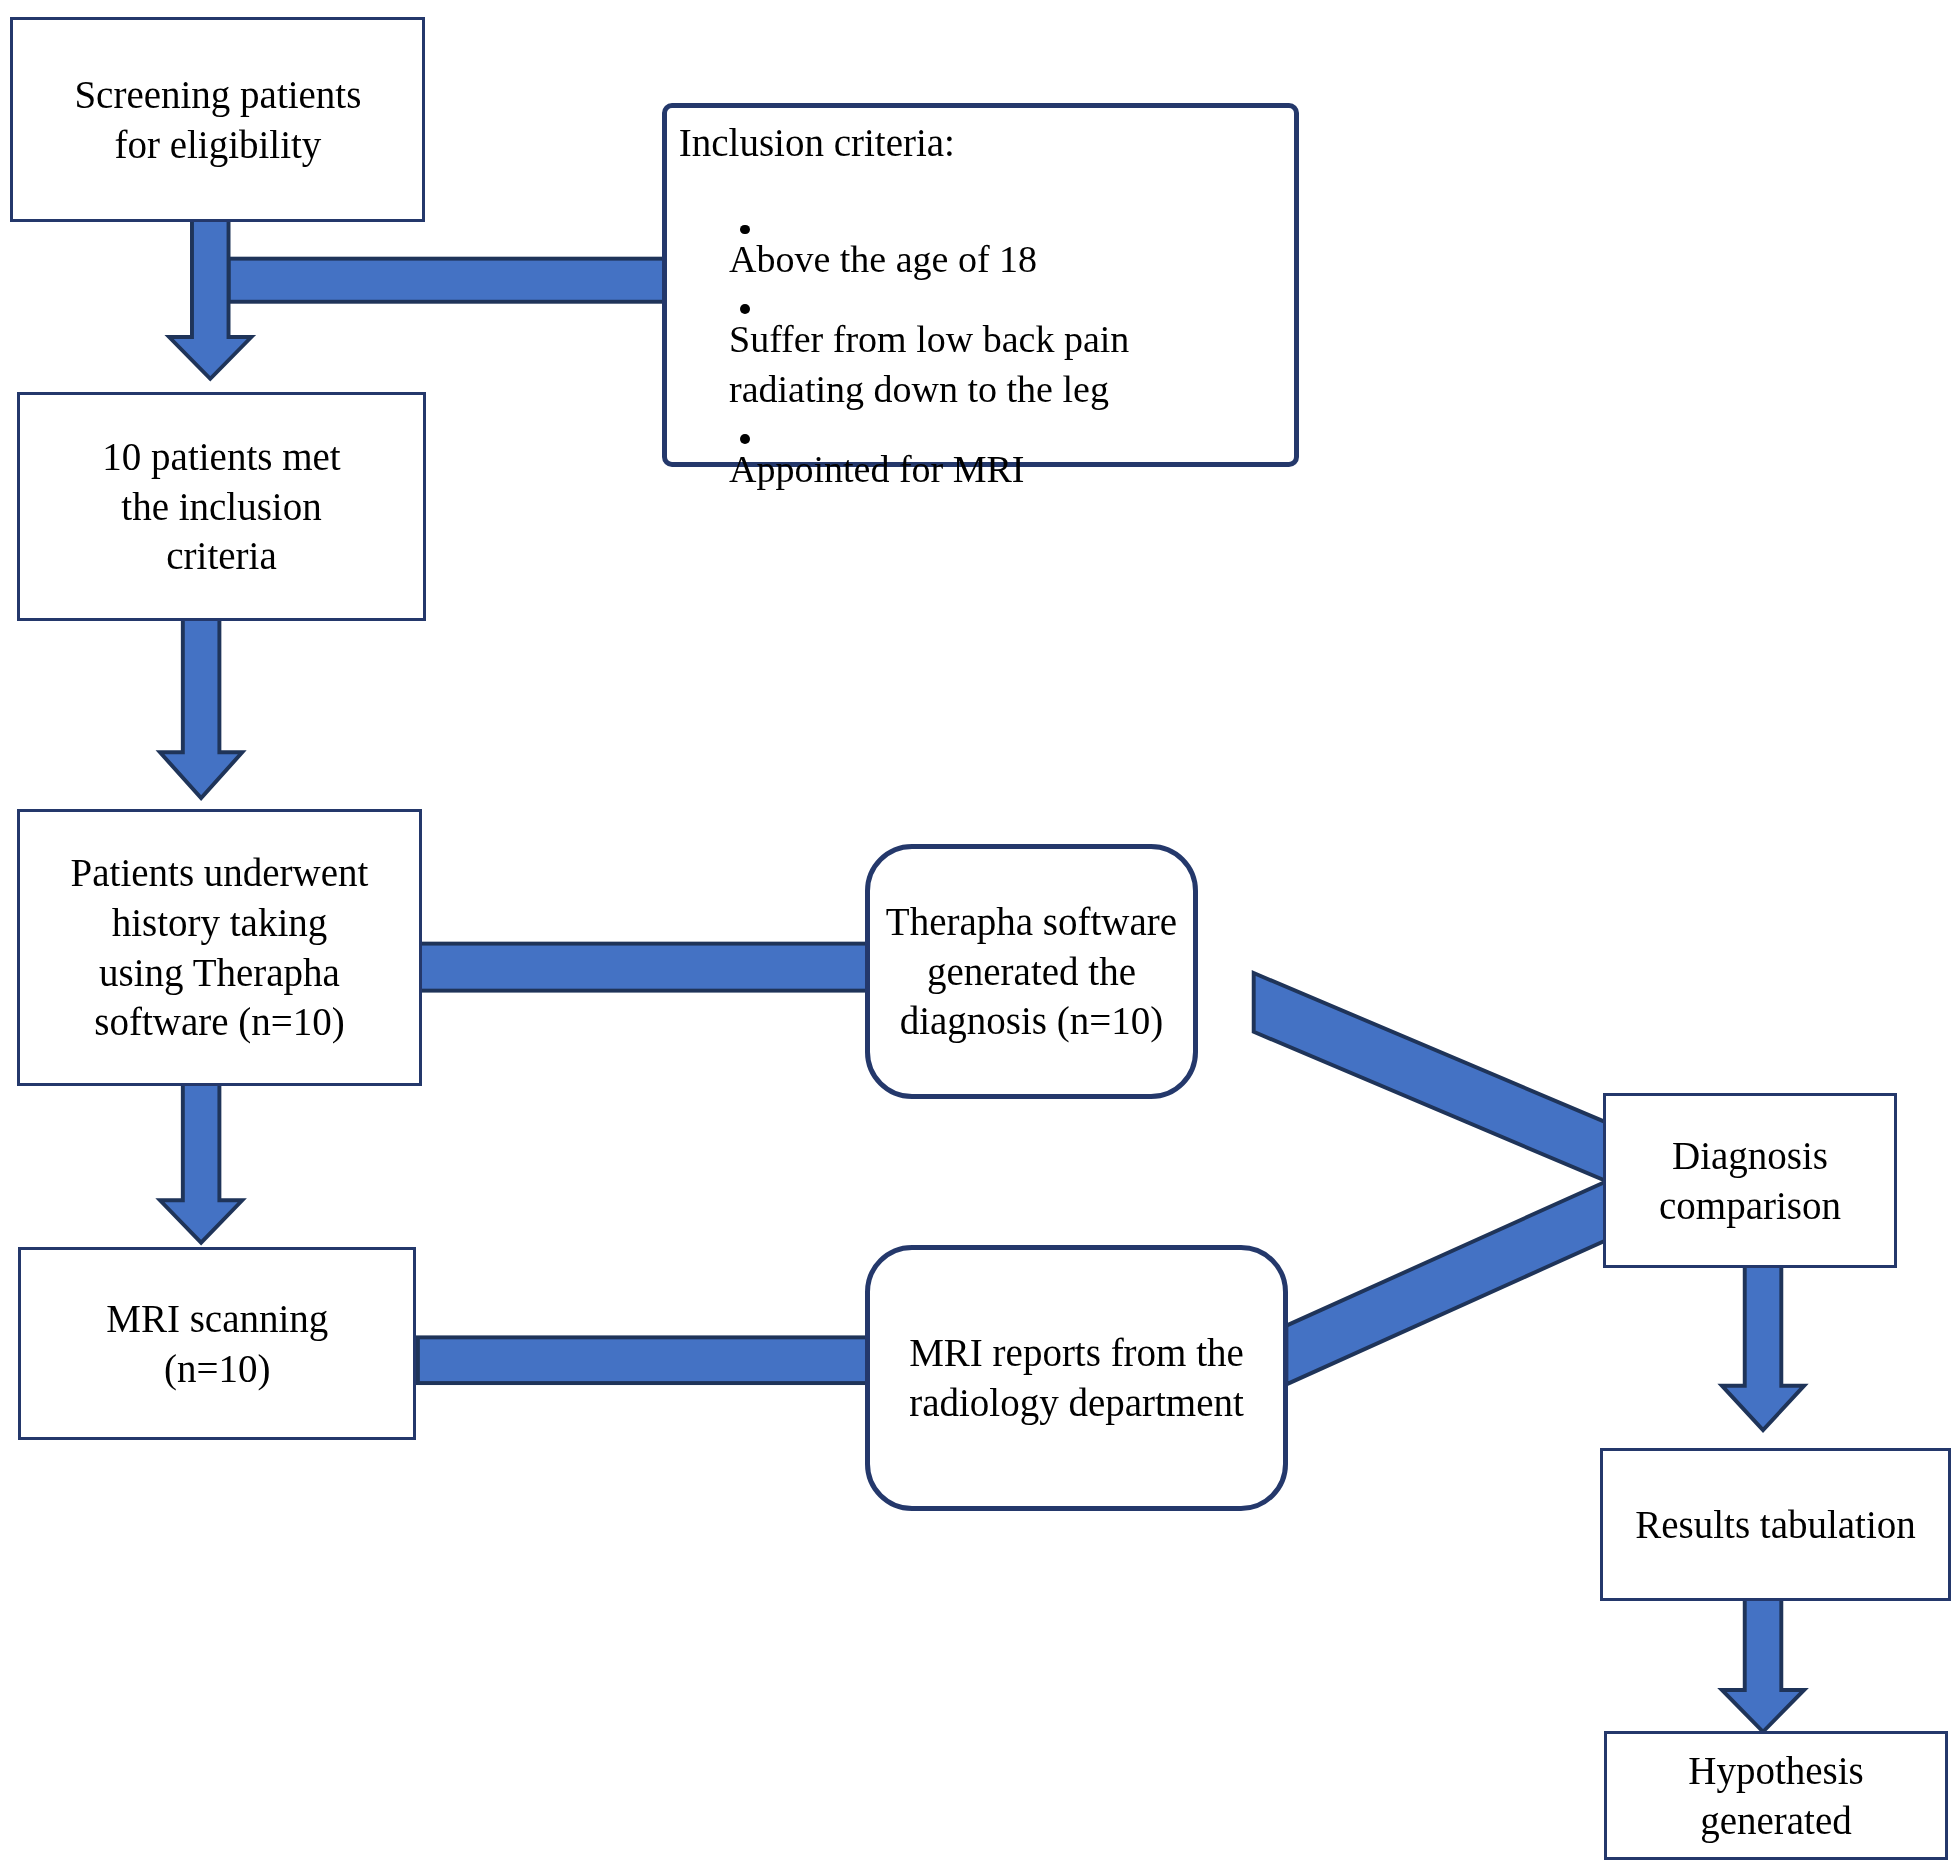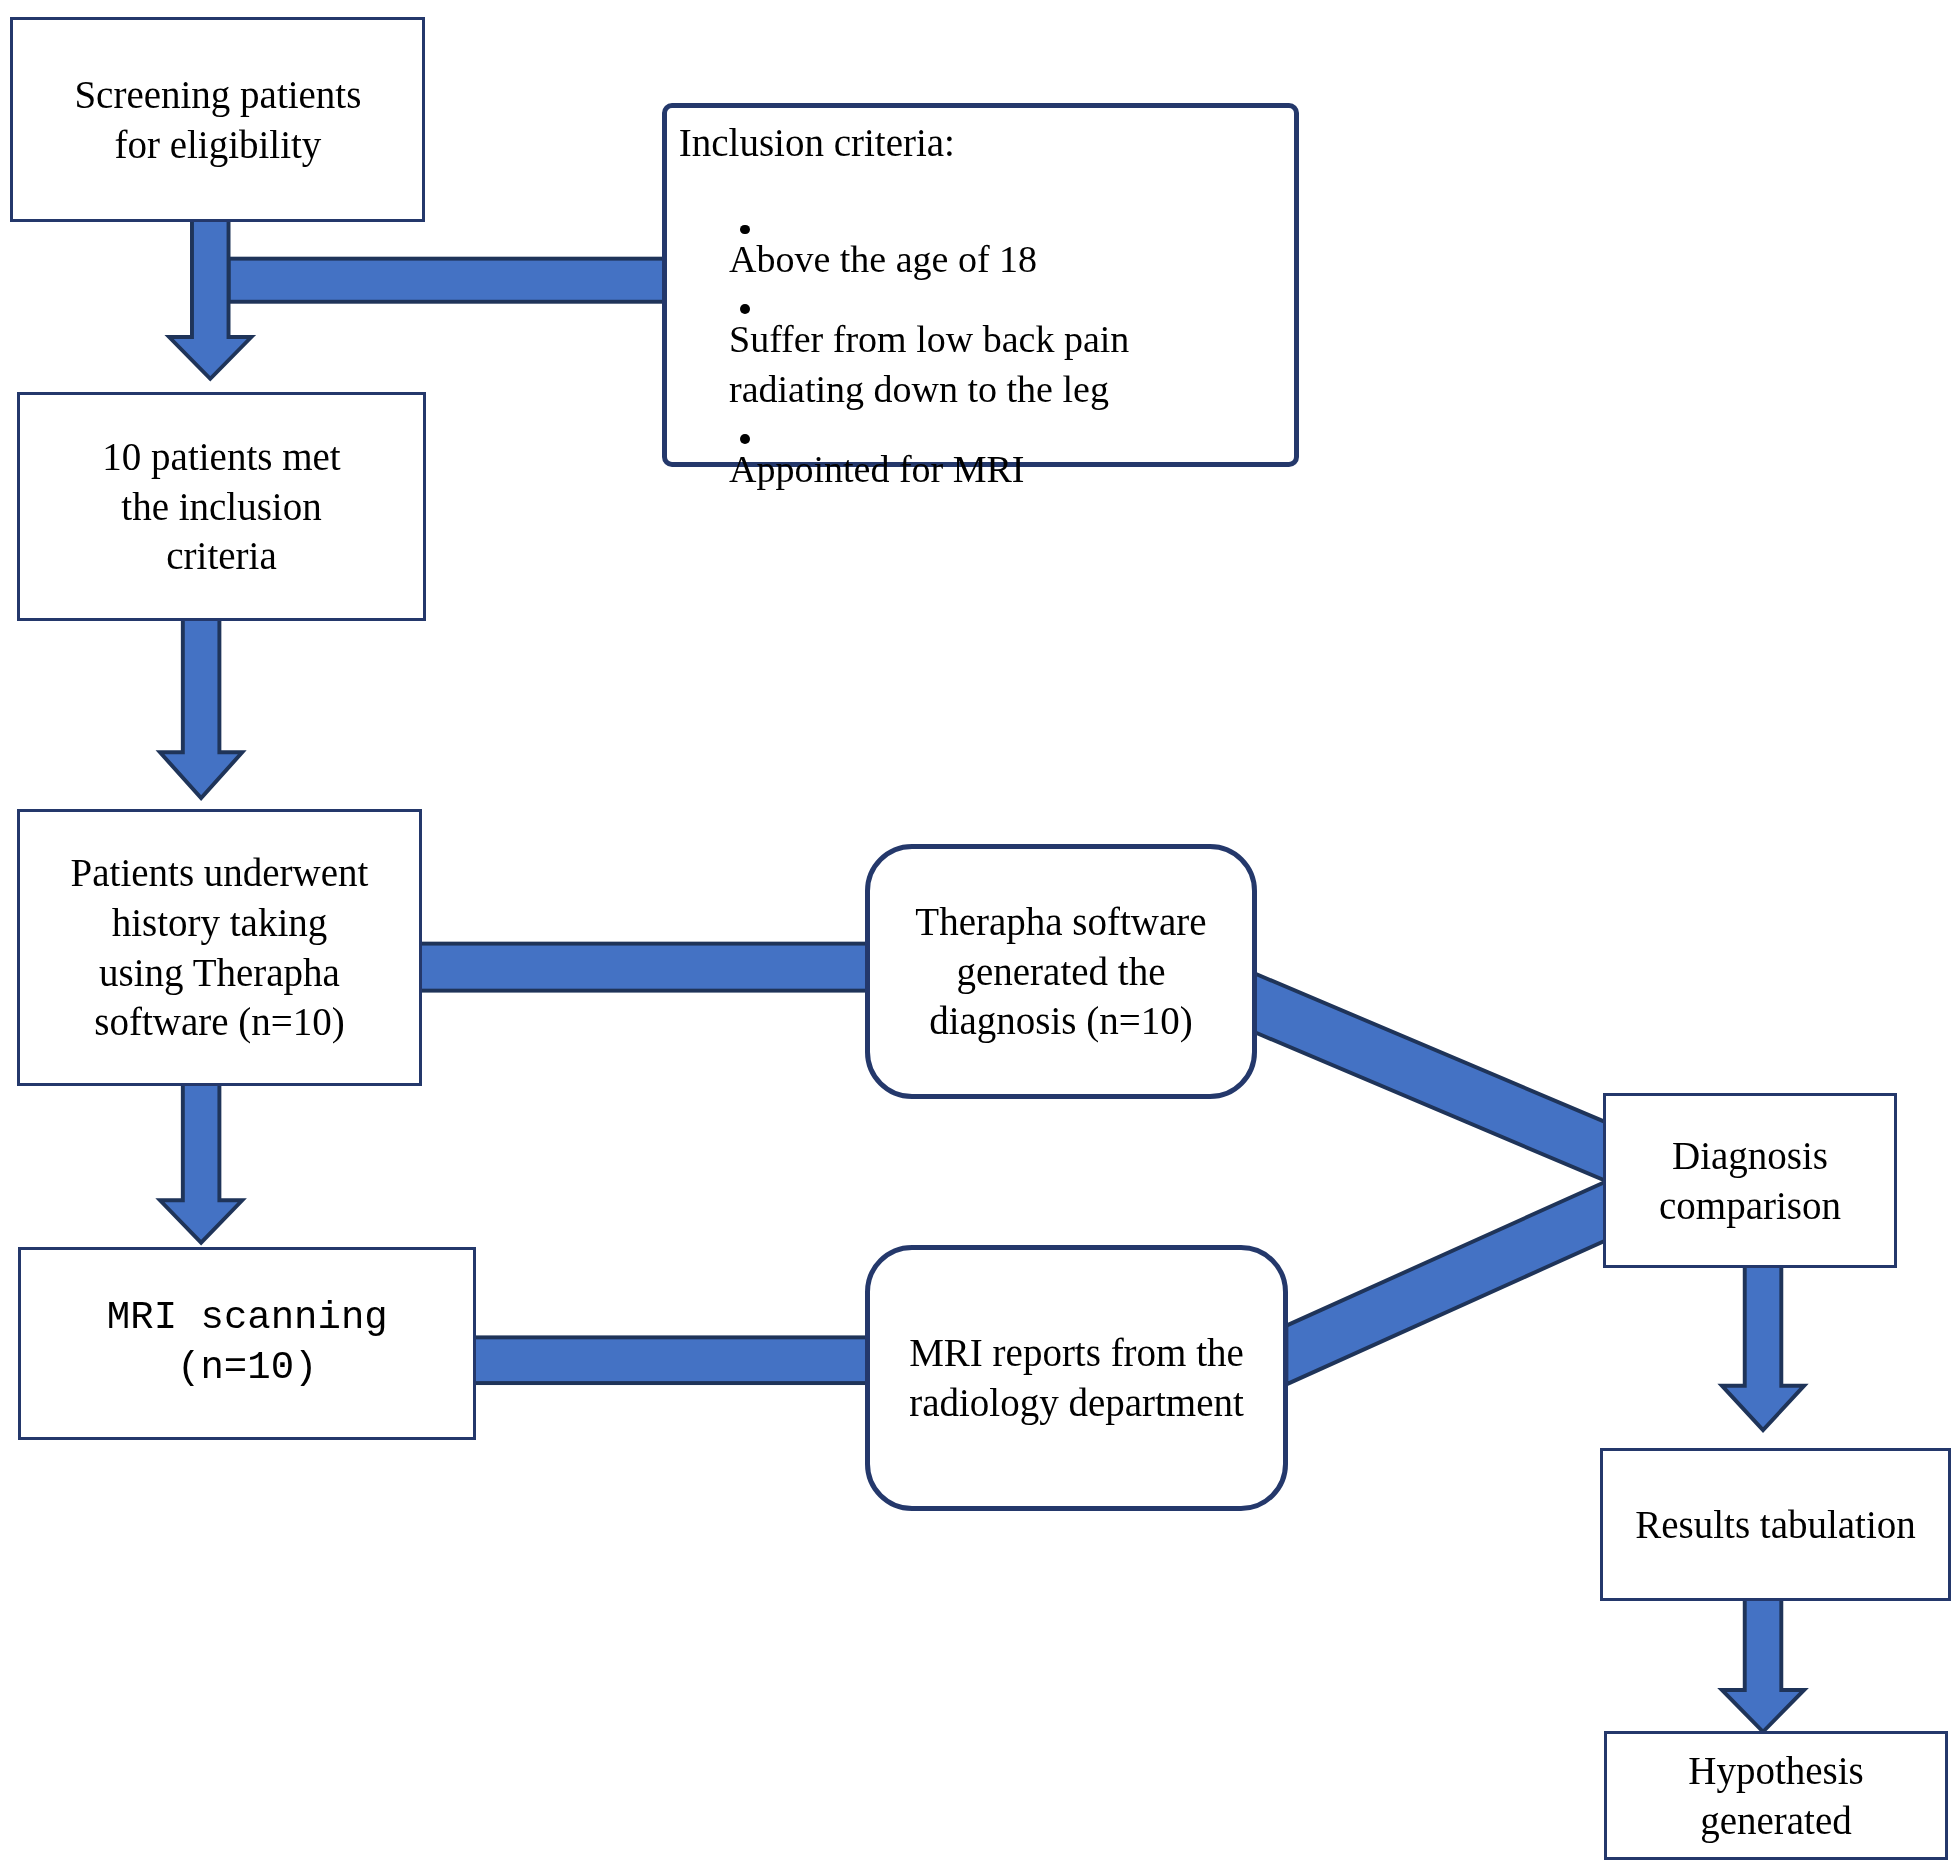--- a/index.html
+++ b/index.html
@@ -38,24 +38,24 @@
     white-space: pre-line;
     font-size: 39px;
     line-height: 1.27;
   }
   .node.rounded { border-width: 5.2px; }
   .node.block { }
   
   .n-screening   { left: 10.4px;   top: 17px;   width: 415px; height: 205px; }
   .n-met         { left: 17px;   top: 392px;  width: 409px; height: 229px; justify-content: center; }
   .n-history     { left: 17px;   top: 809px; width: 405px; height: 277px; }
-  .n-mriscan     { left: 18.3px;   top: 1247px; width: 458px; height: 193px; font-family: Liberation Mono, monospace; }
+  .n-mriscan     { left: 18.3px;   top: 1247px; width: 398px; height: 193px; }
   .n-inclusion   { left: 662px; top: 103px;  width: 637px; height: 364px;
                    border-radius: 10px; display: block; text-align: left; }
-  .n-therapha    { left: 865px; top: 844px; width: 392px; height: 255px; border-radius: 47px; }
+  .n-therapha    { left: 865px; top: 844px; width: 333px; height: 255px; border-radius: 47px; }
   .n-mrireports  { left: 865px; top: 1245px; width: 423px; height: 266px; border-radius: 47px; }
   .n-diagnosis   { left: 1603px; top: 1093px; width: 294px; height: 175px; font-family: Liberation Serif, serif; }
   .n-results     { left: 1600px; top: 1448px; width: 351px; height: 153px; }
   .n-hypothesis  { left: 1604px; top: 1731px; width: 344px; height: 129px; }
 
   
   .n-inclusion .title {
     font-size: 39px;
     line-height: 1.27;
     margin: 10.4px 0 0 11.8px;

